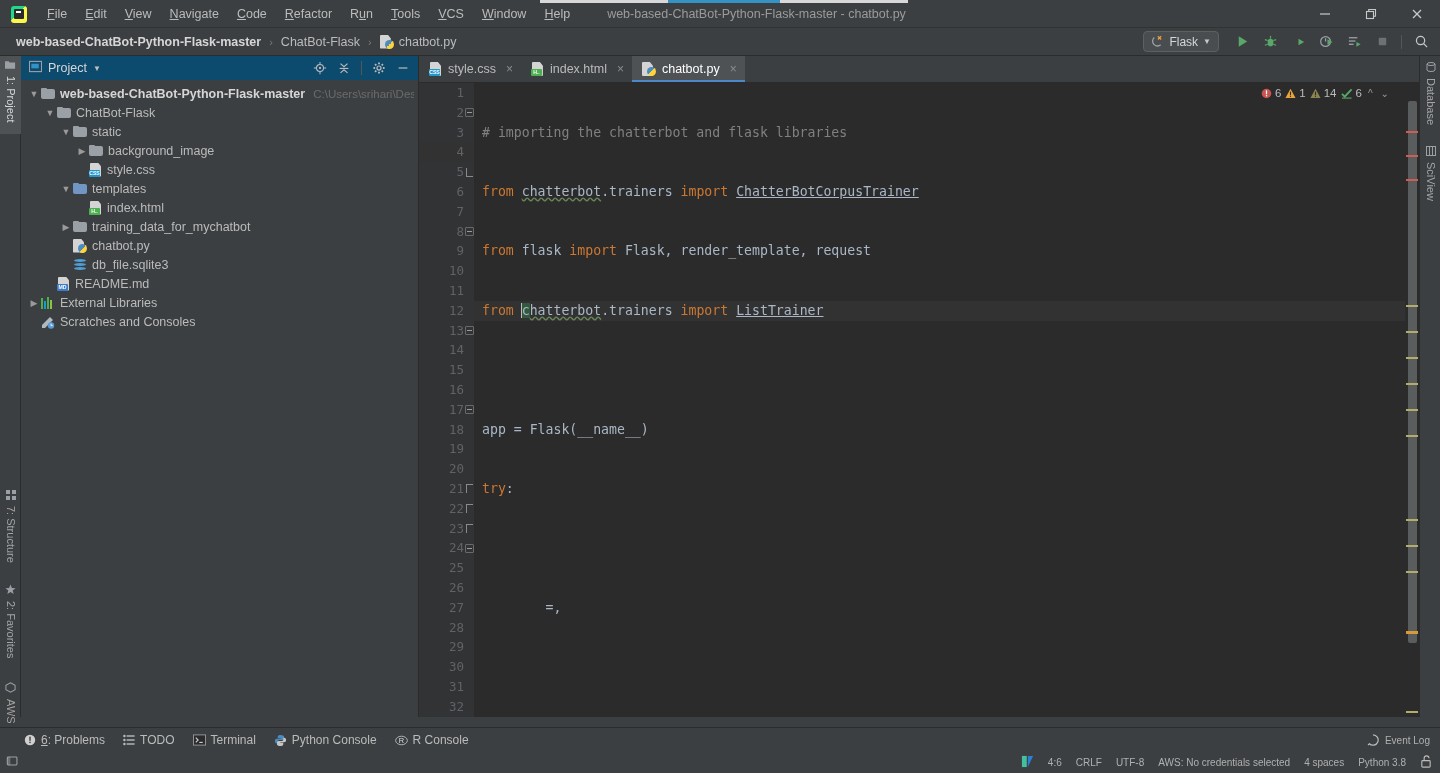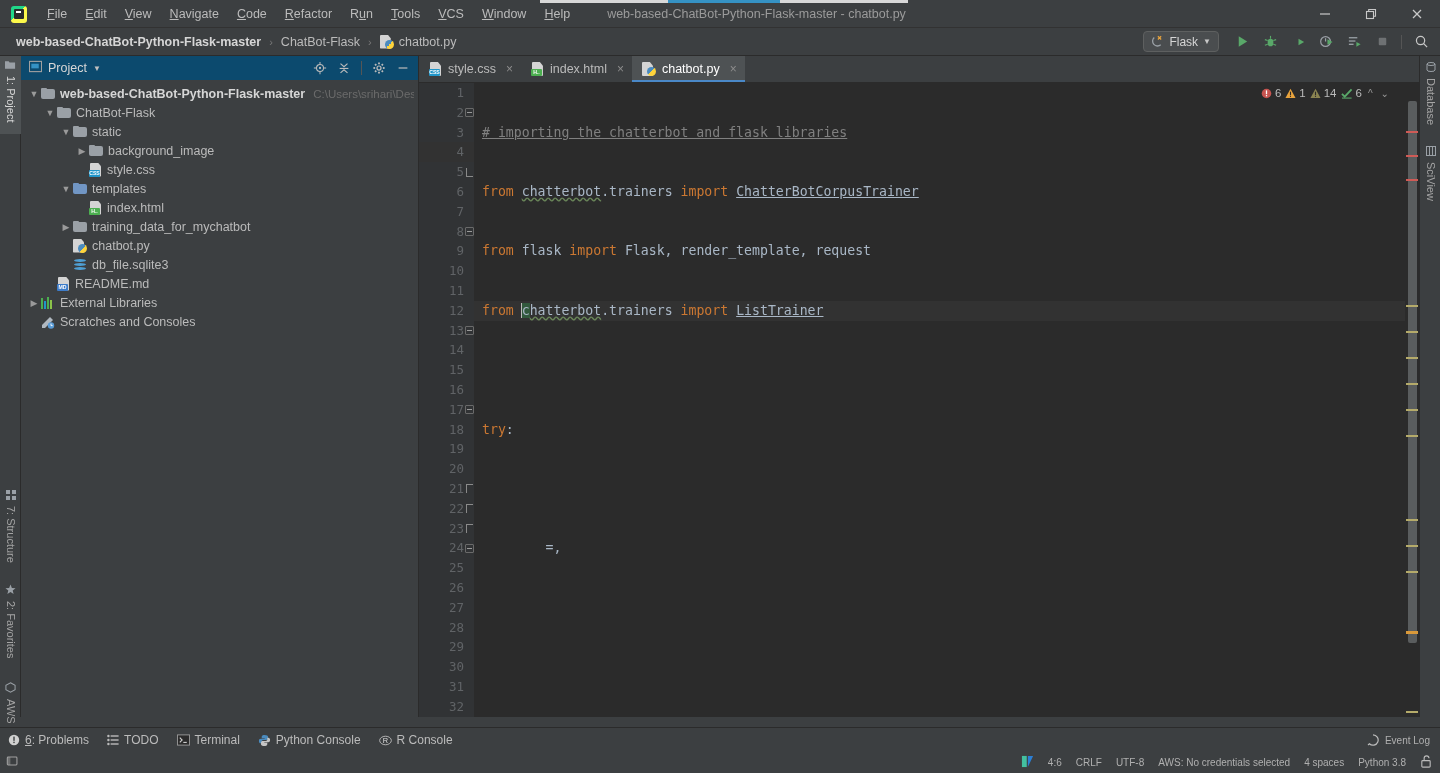--- a/index.html
+++ b/index.html
@@ -222,21 +222,21 @@
     font-family: "DejaVu Sans Mono", monospace;
     font-size: 13.2px; line-height: 19.8px; color: #a9b7c6;
     white-space: pre;
   }
   .cl { height: 19.8px; padding-left: 8px; position: relative; }
   .cl.cursorline { background: #323232; }
   .gutterline { position:absolute; left:0; right:0; height:19.8px; background:#323232; }
 
   .kw   { color: #cc7832; }
   .str  { color: #6a8759; }
-  .cmt  { color: #808080; text-decoration: underline; }
+  .cmt  { color: #808080; }
   .sq-typo { text-decoration: underline wavy #6a8759; text-decoration-skip-ink: none; }
   .ul-solid { text-decoration: underline; }
 
   .caret {
     display:inline-block; width:0; border-left:1px solid #bbbbbb; height:15px;
     vertical-align:-3px; margin-left:-1px; margin-right:0px;
   }
   .sel-ident { background: #32593d; }
 
   
@@ -253,21 +253,21 @@
   }
   .scroll-thumb {
     position: absolute; right: 2px; width: 9px; background: #5a5d5e; border-radius: 2px;
   }
   .mark { position: absolute; right: 1px; width: 12px; height: 2px; }
 
   
   .bottom-strip {
     position: absolute; left: 0; bottom: 21px; width: 1440px; height: 25px;
     background: #3c3f41; border-top: 1px solid #2b2b2b;
-    display: flex; align-items: center; padding-left: 8px; gap: 18px; text-align: center;
+    display: flex; align-items: center; padding-left: 24px; gap: 18px; text-align: center;
   }
   .btab { display: flex; align-items: center; gap: 5px; font-size: 12px; color: #bbbbbb; }
   .bottom-right { margin-left: auto; display:flex; align-items:center; gap:6px; padding-right: 10px; }
 
   
   .statusbar {
     position: absolute; left: 0; bottom: 0; width: 1440px; height: 21px;
     background: #3c3f41; display: flex; align-items: center;
   }
   .sb-left { padding-left: 6px; display:flex; align-items:center; }
@@ -742,20 +742,21 @@
             <div class="box"></div>
           </div>
       </div>
 
       <div class="code">
         <div class="cl"><span class="cmt"># importing the chatterbot and flask libraries</span></div>
         <div class="cl"><span class="kw">from</span> <span class="sq-typo">chatterbot</span>.trainers <span class="kw">import</span> <span class="ul-solid">ChatterBotCorpusTrainer</span></div>
         <div class="cl"><span class="kw">from</span> flask <span class="kw">import</span> Flask, render_template, request</div>
         <div class="cl cursorline"><span class="kw">from</span> <span class="caret"></span><span class="sel-ident">c</span><span class="sq-typo">hatterbot</span>.trainers <span class="kw">import</span> <span class="ul-solid">ListTrainer</span></div>
         <div class="cl"> </div>
+        <div class="cl">app = Flask(__name__)</div>
         <div class="cl"><span class="kw">try</span>:</div>
         <div class="cl"> </div>
         <div class="cl">        =,</div>
         
         
         
         
         
         
         

